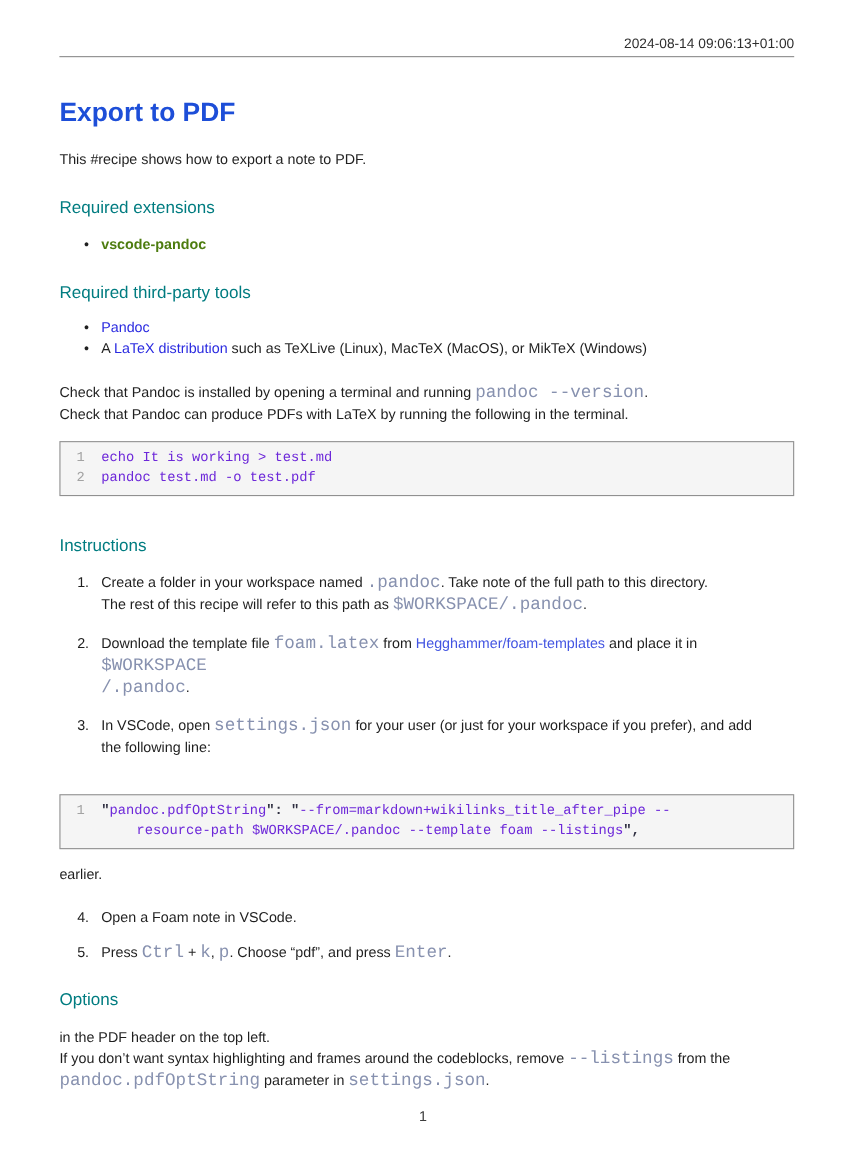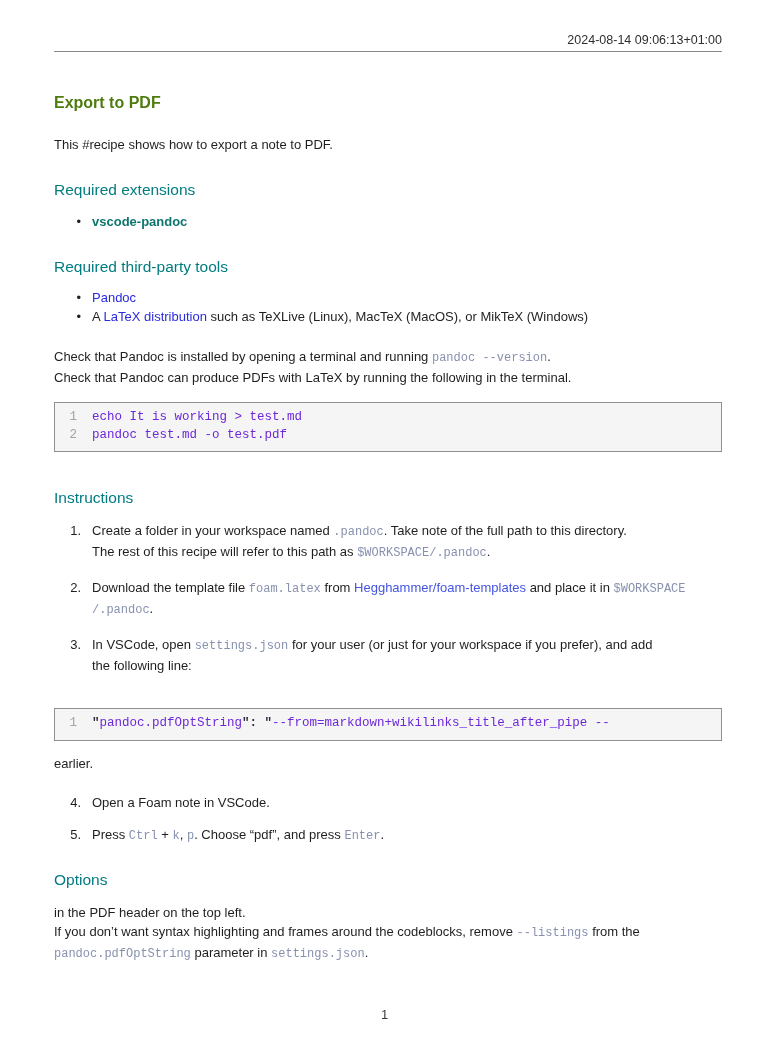--- a/index.html
+++ b/index.html
@@ -6,30 +6,30 @@
   body{
     width:769px;height:1046px;background:#ffffff;position:relative;overflow:hidden;
     font-family:"Liberation Sans",sans-serif;color:#1f1f1f;
   }
   .content{padding:0 47px 0 54px;}
   
   .header{padding-top:33px;}
   .date{font-size:12.5px;color:#2e2e2e;text-align:right;line-height:14px;}
   .rule{border:none;border-top:1px solid #8a8a8a;margin:4px 0 0 0;}
   
-  .h1{color:#4d7c0f;font-weight:bold;font-size:16px;line-height:23px;margin-top:39px;}
+  .h1{color:#1d4ed8;font-weight:bold;font-size:24px;line-height:23px;margin-top:39px;}
   .h2{color:#007c80;font-weight:normal;font-size:15.5px;line-height:18px;}
   
   .para{font-size:13px;line-height:19px;}
   .line{min-height:19px;}
   .seg-text{color:#1f1f1f;}
-  .inline-code{font-family:"Liberation Mono","DejaVu Sans Mono",monospace;color:#8791af;font-size:12px;}
+  .inline-code{font-family:"Liberation Mono","DejaVu Sans Mono",monospace;color:#8791af;font-size:16px;}
   .code-dark{font-family:"Liberation Mono","DejaVu Sans Mono",monospace;color:#2e2e40;font-weight:bold;font-size:12px;}
   .link{color:#2a2ae0;cursor:pointer;}
-  .link-bold{color:#0f766e;font-weight:bold;}
+  .link-bold{color:#4d7c0f;font-weight:bold;}
   .link-royal{color:#4355e2;}
   
   .list{font-size:13px;}
   .li{display:flex;align-items:flex-start;}
   .li + .li{margin-top:15px;}
   .li-num{flex:none;width:27px;text-align:right;margin-right:11px;line-height:19px;}
   .li-text{flex:1;line-height:19px;}
   .bullet-list .li + .li{margin-top:0;}
   .bullet-list .li-text,.bullet-list .li-num{line-height:18px;}
   
@@ -146,20 +146,21 @@
       </div>
     </div>
 
   <div class="codeblock m-code2">
       <div class="code-line">
         <span class="line-num">1</span>
         <span class="code-text"><span class="code-dark">"</span><span class="inline-code">pandoc.pdfOptString</span><span class="code-dark">"</span><span class="code-dark">: </span><span class="code-dark">"</span><span class="inline-code">--from=markdown+wikilinks_title_after_pipe --</span></span>
       </div>
       <div class="code-line">
         <span class="line-num"></span>
+        <span class="code-text code-indent"><span class="inline-code">resource-path $WORKSPACE/.pandoc --template foam --listings</span><span class="code-dark">",</span></span>
       </div>
     </div>
 
   <div class="para m-replace">
       <div class="line"><span class="seg-text">earlier.</span></div>
     </div>
 
   <div class="list m-ol-b">
       <div class="li">
         <span class="li-num">4.</span>

